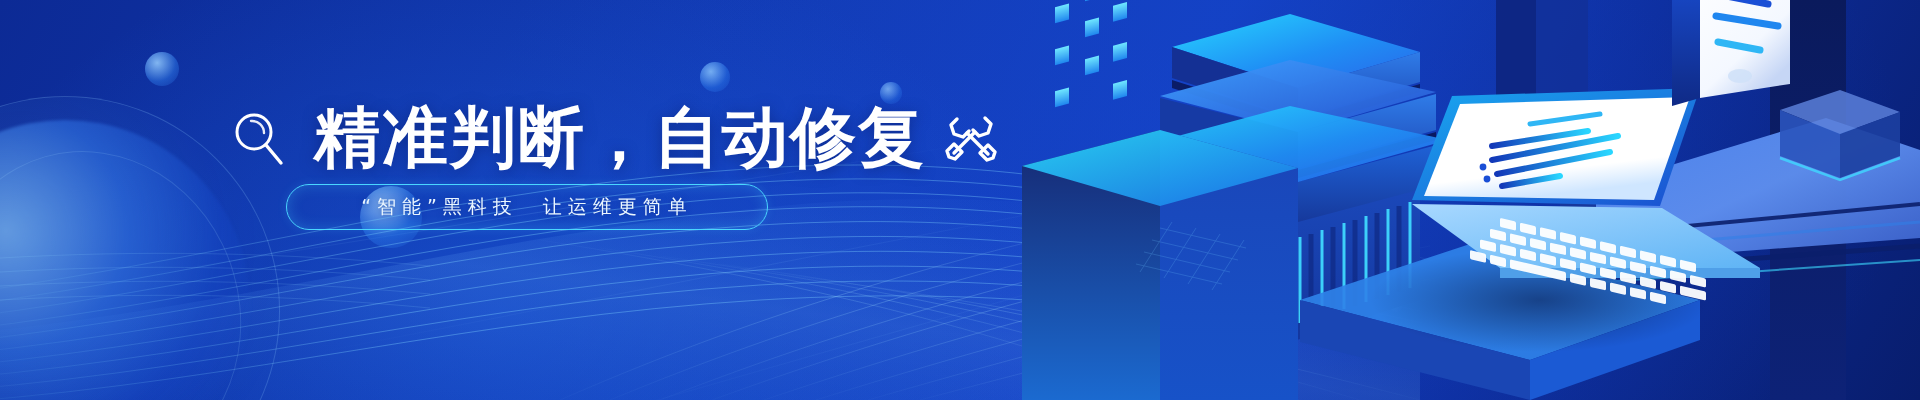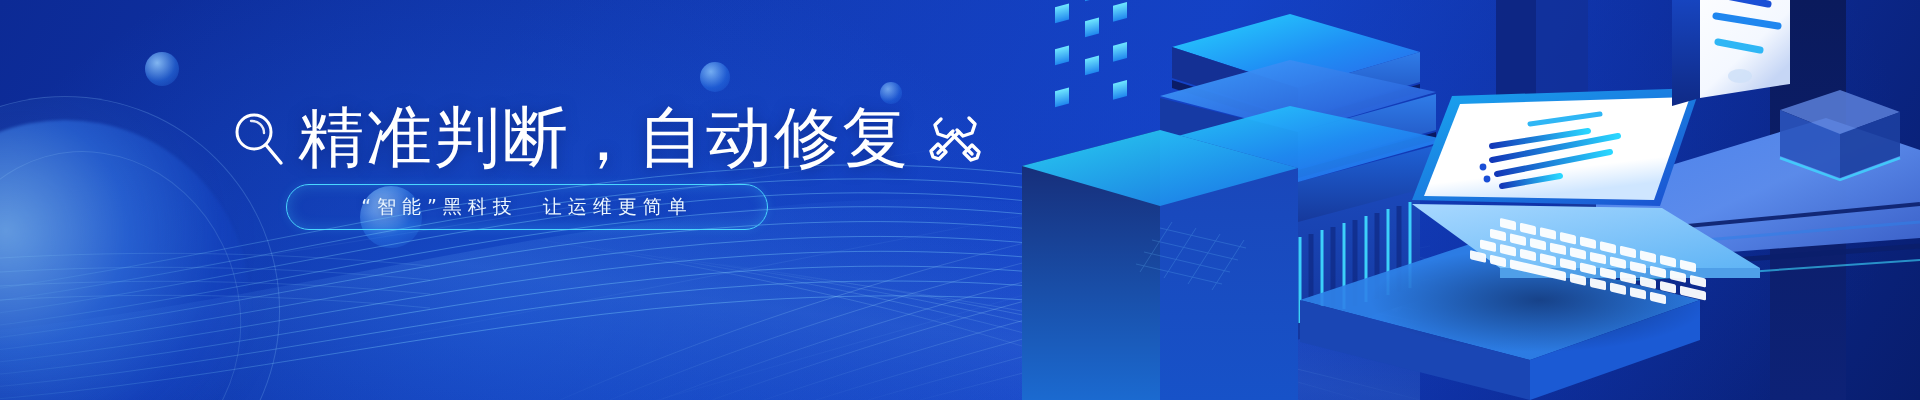--- a/index.html
+++ b/index.html
@@ -46,22 +46,22 @@
   .b5{left:1390px;top:300px;width:12px;height:12px;
       background:radial-gradient(circle at 36% 32%, rgba(180,225,255,.6),rgba(60,140,250,.2) 60%,rgba(30,90,210,0));}
 
   
   .streak{position:absolute;background:linear-gradient(90deg,rgba(120,190,255,0),rgba(130,195,255,.16),rgba(120,190,255,0));height:1px;}
 
   
   .headline-wrap{position:absolute;left:230px;top:95px;width:700px;}
   .headline{display:flex;align-items:center;gap:14px;height:86px;}
   .title-text{
-    color:#ffffff;font-size:66px;font-weight:normal;letter-spacing:2px;line-height:1;
-    white-space:nowrap;text-shadow:0 2px 14px rgba(10,30,110,.55);
+    color:#ffffff;font-size:66px;font-weight:bold;letter-spacing:2px;line-height:1;
+    white-space:nowrap;text-shadow:0 2px 14px rgba(10,30,110,.55);margin-left:16px;
   }
   .mag-icon,.wrench-icon{flex:none;display:block;}
 
   
   .pill{
     position:absolute;left:286px;top:184px;height:46px;width:482px;
     border:1.6px solid #4ad6ff;border-radius:26px;
     display:flex;align-items:center;justify-content:center;
     box-shadow:0 0 14px rgba(70,200,255,.28) inset, 0 0 10px rgba(70,200,255,.16);
   }

